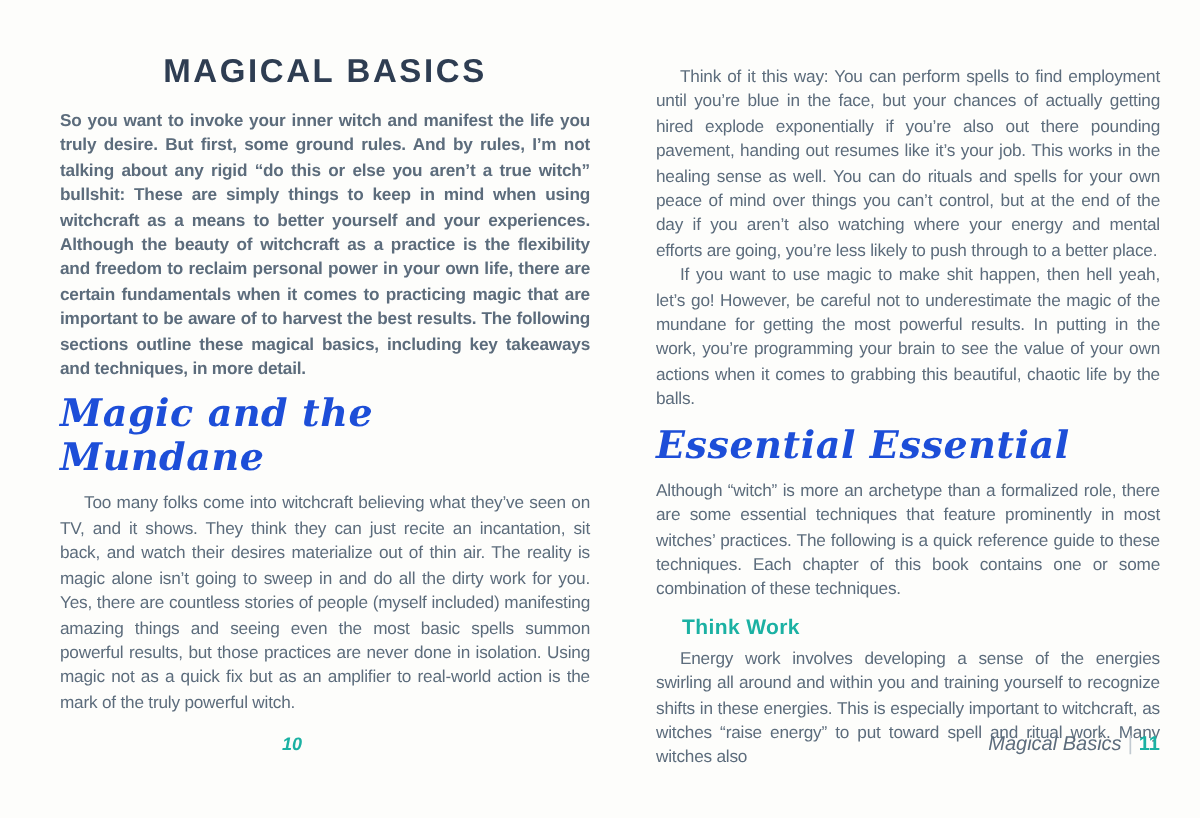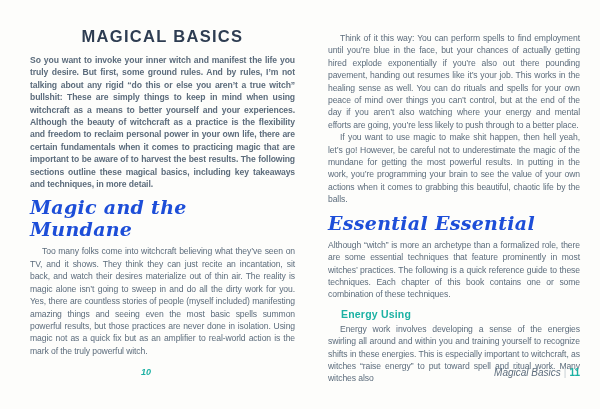--- a/index.html
+++ b/index.html
@@ -89,21 +89,21 @@
 
   <section class="page right">
     <p class="body indent top">Think of it this way: You can perform spells to find employment until you’re blue in the face, but your chances of actually getting hired explode exponentially if you’re also out there pounding pavement, handing out resumes like it’s your job. This works in the healing sense as well. You can do rituals and spells for your own peace of mind over things you can’t control, but at the end of the day if you aren’t also watching where your energy and mental efforts are going, you’re less likely to push through to a better place.</p>
 
     <p class="body indent">If you want to use magic to make shit happen, then hell yeah, let’s go! However, be careful not to underestimate the magic of the mundane for getting the most powerful results. In putting in the work, you’re programming your brain to see the value of your own actions when it comes to grabbing this beautiful, chaotic life by the balls.</p>
 
     <h2 class="script">Essential Essential</h2>
 
     <p class="body">Although “witch” is more an archetype than a formalized role, there are some essential techniques that feature prominently in most witches’ practices. The following is a quick reference guide to these techniques. Each chapter of this book contains one or some combination of these techniques.</p>
 
-    <h3 class="subhead">Energy Using</h3>
+    <h3 class="subhead">Think Work</h3>
 
     <p class="body indent">Energy work involves developing a sense of the energies swirling all around and within you and training yourself to recognize shifts in these energies. This is especially important to witchcraft, as witches “raise energy” to put toward spell and ritual work. Many witches also</p>
 
     <div class="footer">
       <span class="running">Magical Basics</span><span class="sep">|</span><span class="pn">11</span>
     </div>
   </section>
 
 </div>
 

